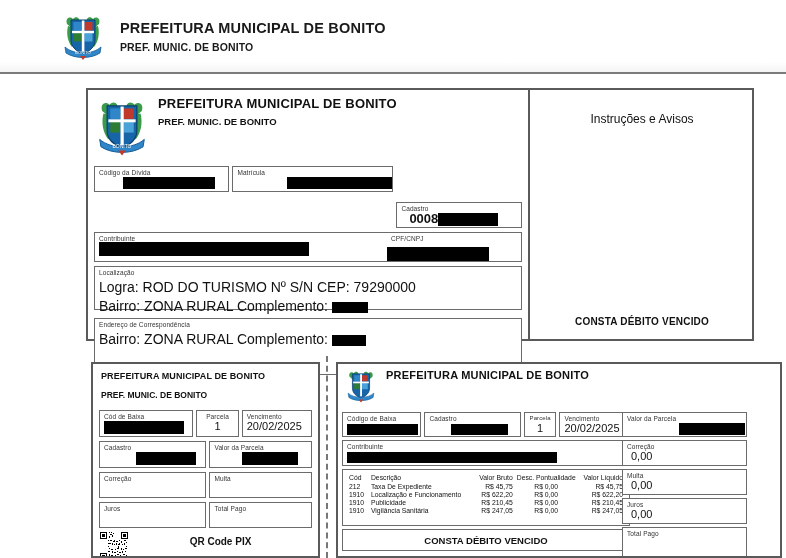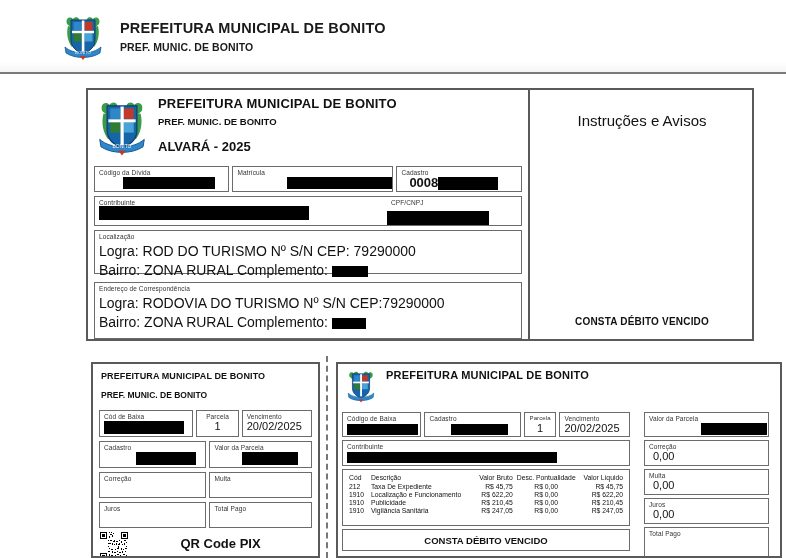--- a/index.html
+++ b/index.html
@@ -66,21 +66,21 @@
   }
   .fld-val.big { font-size:13px; font-weight:bold; }
   .fld-val.cen { text-align:center; padding-left:0; }
   .redact { background:#000; display:inline-block; height:12px; vertical-align:middle; }
 
   .row-fields { display:flex; gap:3px; padding:0 6px; margin-top:6px; }
 
   .line-txt { font-size:14px; color:#111; padding-left:4px; margin-top:3px; white-space:nowrap;}
 
   .instr {
-    text-align:center; font-size:15px; color:#111; padding-top:22px;
+    text-align:center; font-size:12px; color:#111; padding-top:22px;
   }
   .consta {
     position:absolute; bottom:12px; left:0; width:100%;
     text-align:center; font-size:10px; font-weight:bold; color:#111;
     letter-spacing:0.2px;
   }
 
   
   .cutline {
     position:absolute; left:326px; top:356px; width:0; height:202px;
@@ -99,29 +99,29 @@
   .slip-right {
     position:absolute; left:336px; top:362px; width:446px; height:196px;
     border:2px solid #5a5a5a; background:#fff; overflow:hidden;
   }
   .sr-head { display:flex; align-items:flex-start; padding:5px 0 0 8px; }
   .sr-head-text{ margin-left:10px; }
   .sr-title { font-size:11px; font-weight:bold; color:#111; letter-spacing:0.2px;}
   .sr-sub { font-size:11px; font-weight:bold; color:#111; margin-top:7px;}
 
   .sr-body { position:absolute; left:4px; top:48px; width:288px; }
-  .sr-side { position:absolute; left:306px; top:48px; width:139px; }
+  .sr-side { position:absolute; left:284px; top:48px; width:139px; }
 
   table.fees { border-collapse:collapse; width:100%; font-size:6.8px; color:#111; }
   table.fees th { font-weight:normal; text-align:left; padding:1px 2px; white-space:nowrap;}
   table.fees td { padding:0.5px 2px; white-space:nowrap; }
   table.fees .num { text-align:right; }
 
   .qr { width:30px; height:28px; display:block; }
-  .qrlabel { font-size:13px; font-weight:bold; color:#111; }
+  .qrlabel { font-size:10px; font-weight:bold; color:#111; }
 </style>
 </head>
 <body>
 
 <div class="page">
 
   <div class="top-header">
     <span class="brand-logo">
       <svg class="coa" width="42" height="46" viewBox="0 0 42 46">
         <g>
@@ -171,38 +171,37 @@
               <rect x="10" y="16.8" width="22" height="2.4" fill="#ffffff"></rect>
               <path d="M3 33 C12 41, 30 41, 39 33 L38 39 C29 45, 13 45, 4 39 Z" fill="#2f86c9" stroke="#125b96" stroke-width="0.8"></path>
               <text x="21" y="40.2" font-size="4" fill="#ffffff" text-anchor="middle" font-family="Liberation Sans, sans-serif">BONITO</text>
               <path d="M18 42 L24 42 L21 46 Z" fill="#c0392b"></path>
             </g>
           </svg>
         </span>
         <div class="alv-head-text">
           <div class="alv-title">PREFEITURA MUNICIPAL DE BONITO</div>
           <div class="alv-sub">PREF. MUNIC. DE BONITO</div>
-          <div class="alv-doc">ALVARÁ - 2025</div>
         </div>
       </div>
 
       <div class="row-fields" style="margin-top:8px;">
         <div class="fld" style="width:139px;height:26px;">
           <div class="fld-lbl">Código da Dívida</div>
           <div class="fld-val">
             <span class="redact" style="width:92px;margin-left:24px;"></span>
           </div>
         </div>
         <div class="fld" style="width:165px;height:26px;">
           <div class="fld-lbl">Matrícula</div>
           <div class="fld-val">
             <span class="redact" style="width:105px;margin-left:50px;"></span>
           </div>
         </div>
-        <div class="fld" style="width:129px;height:26px;">
+        <div class="fld" style="width:129px;height:26px;margin-top:36px;">
           <div class="fld-lbl">Cadastro</div>
           <div class="fld-val big" style="padding-left:12px;"><span>0008</span><span class="redact" style="width:60px;height:13px;"></span></div>
         </div>
       </div>
 
       <div style="padding:0 6px;margin-top:4px;">
         <div class="fld" style="width:428px;height:30px;position:relative;">
           <div class="fld-lbl">Contribuinte</div>
           <div class="fld-val">
             <span class="redact" style="width:210px;height:14px;"></span>
@@ -216,21 +215,20 @@
         <div class="fld" style="width:428px;height:44px;">
           <div class="fld-lbl">Localização</div>
           <div class="line-txt">Logra: ROD  DO TURISMO Nº S/N CEP: 79290000</div>
           <div class="line-txt"><span>Bairro: ZONA RURAL Complemento:</span> <span class="redact" style="width:36px;height:11px;"></span></div>
         </div>
       </div>
 
       <div style="padding:0 6px;margin-top:8px;">
         <div class="fld" style="width:428px;height:57px;">
           <div class="fld-lbl">Endereço de Correspondência</div>
-          <div class="line-txt">Logra: RODOVIA  DO TURISMO Nº S/N CEP:79290000</div>
           <div class="line-txt"><span>Bairro: ZONA RURAL Complemento:</span> <span class="redact" style="width:34px;height:11px;"></span></div>
         </div>
       </div>
     </div>
 
     <div class="alvara-right">
       <div class="instr">Instruções e Avisos</div>
       <div class="consta">CONSTA DÉBITO VENCIDO</div>
     </div>
   </div>

